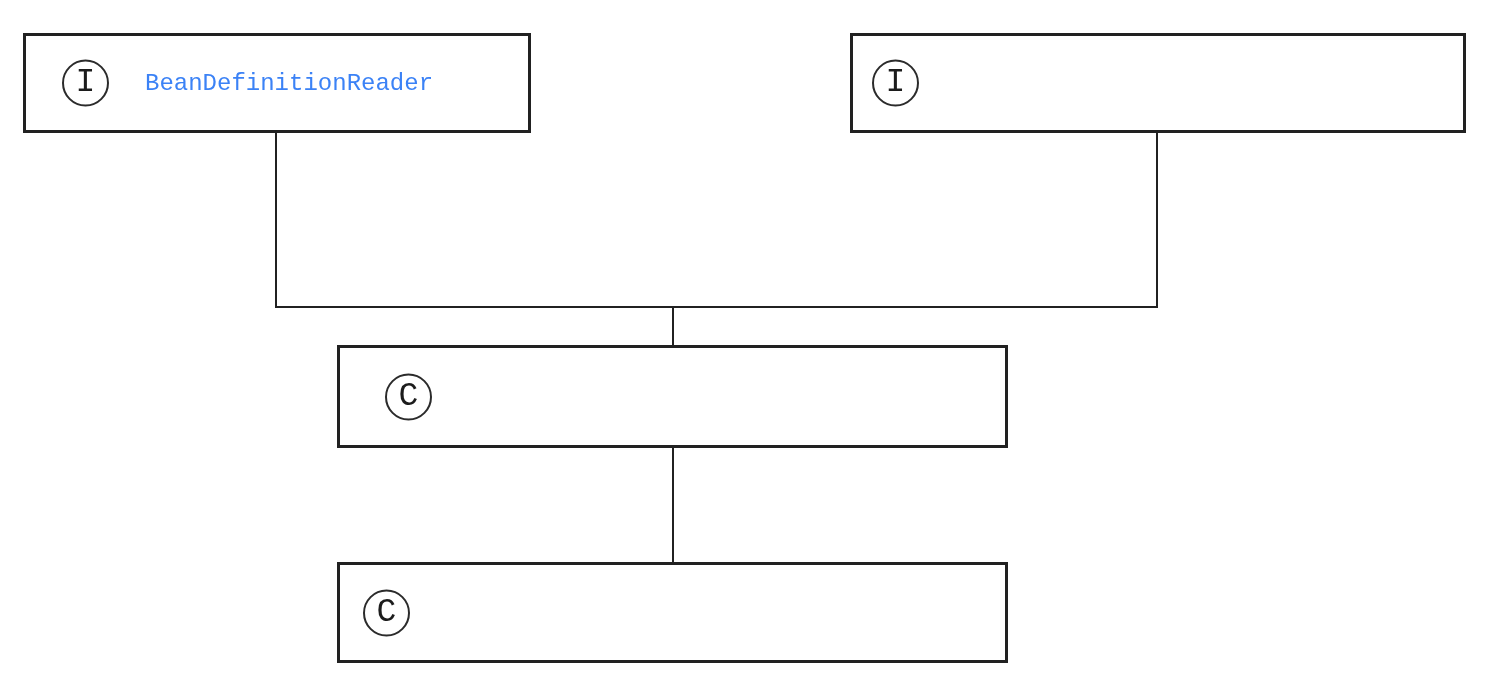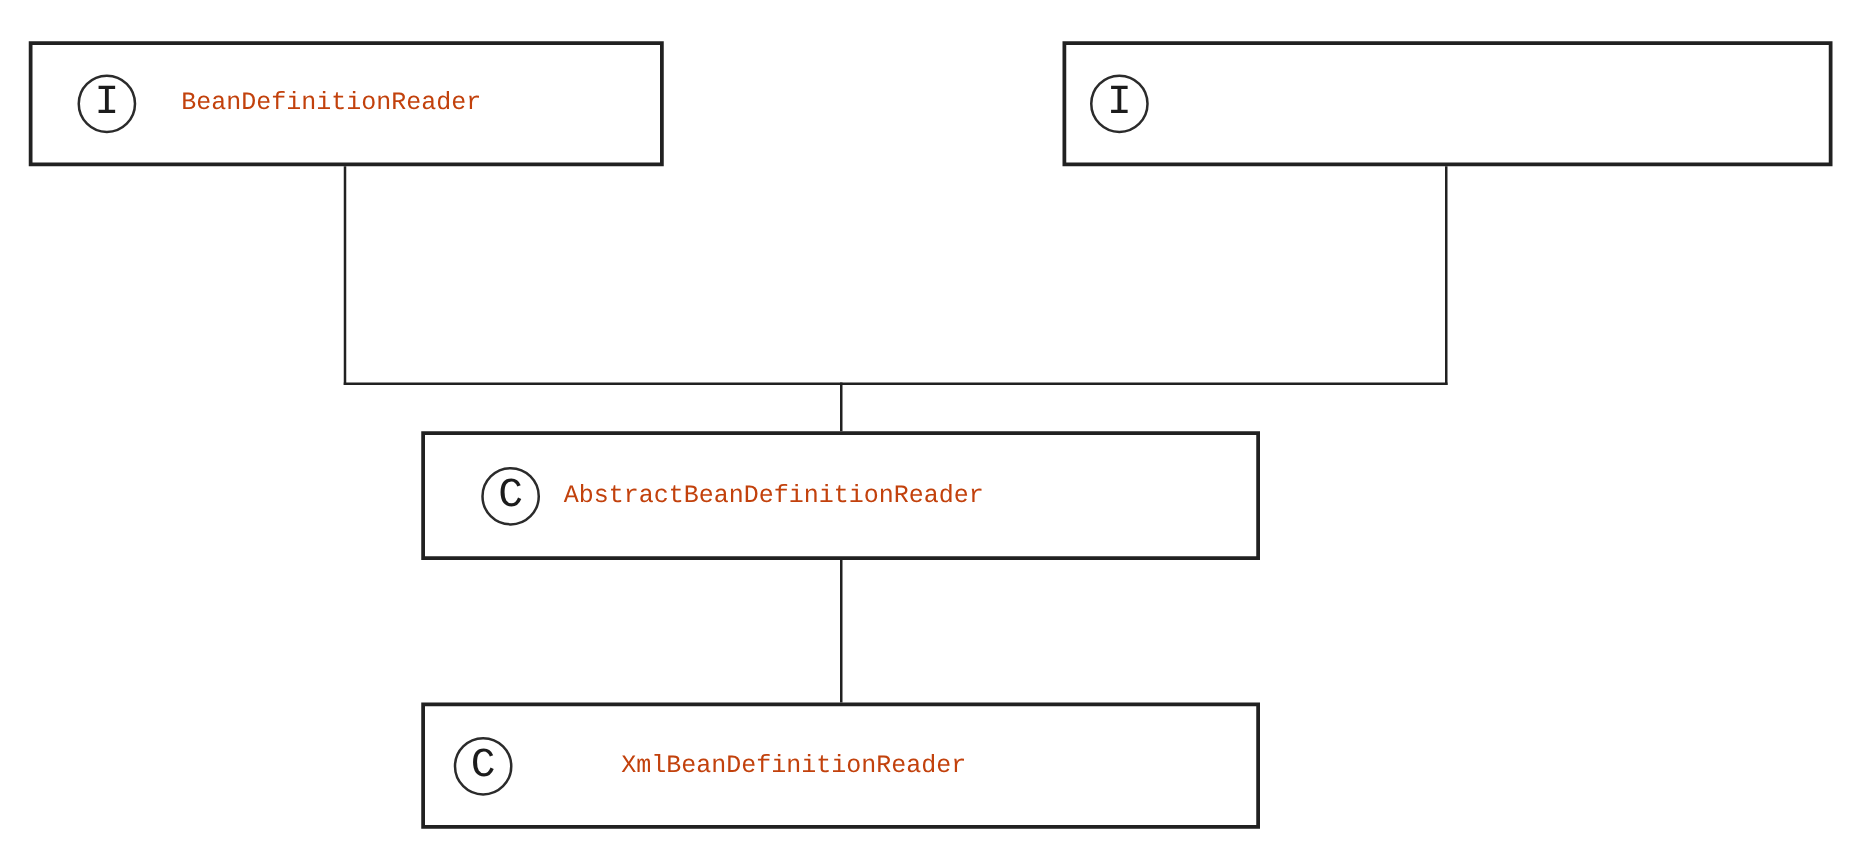--- a/index.html
+++ b/index.html
@@ -35,22 +35,22 @@
     justify-content: center;
     font-size: 33px;
     line-height: 1;
     color: #1c1c1c;
     padding-bottom: 2px;
   }
   .label {
     position: absolute;
     top: 50%;
     transform: translateY(-50%);
-    font-size: 20px;
-    color: #c2410c;
+    font-size: 24px;
+    color: #3b82f6;
     white-space: nowrap;
   }
   
   .node-bdr  { left: 23px;  top: 33px;  width: 508px; height: 100px; }
   .node-bdr  .badge { left: 36px; }
   .node-bdr  .label { left: 119px; }
 
   .node-env  { left: 850px; top: 33px;  width: 616px; height: 100px; }
   .node-env  .badge { left: 19px; }
   .node-env  .label { left: 0; width: 100%; text-align: center; }
@@ -91,21 +91,19 @@
     <span class="badge">I</span>
     <span class="label">BeanDefinitionReader</span>
   </div>
 
   <div class="node node-env">
     <span class="badge">I</span>
   </div>
 
   <div class="node node-abdr">
     <span class="badge">C</span>
-    <span class="label">AbstractBeanDefinitionReader</span>
   </div>
 
   <div class="node node-xbdr">
     <span class="badge">C</span>
-    <span class="label">XmlBeanDefinitionReader</span>
   </div>
 
 </div>
 
 </body></html>

